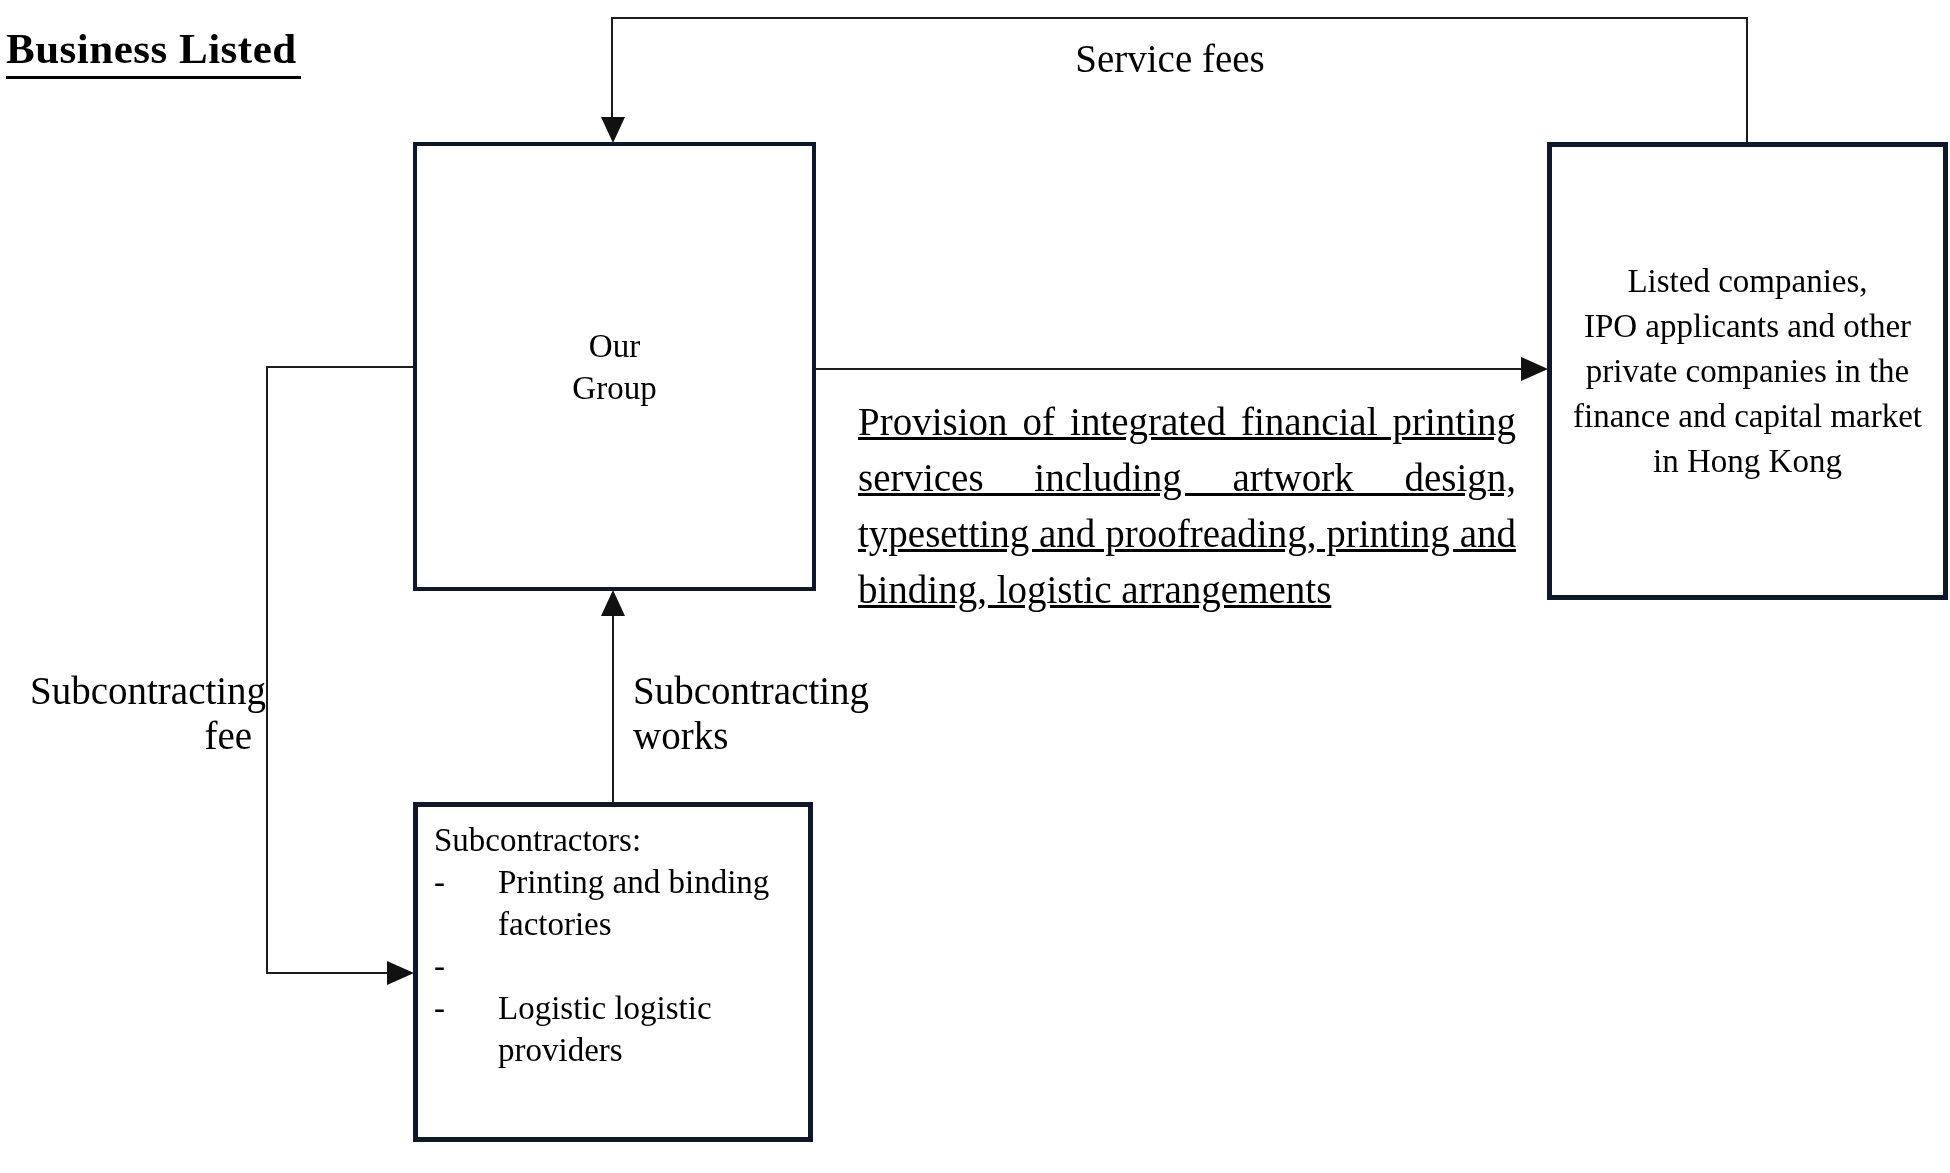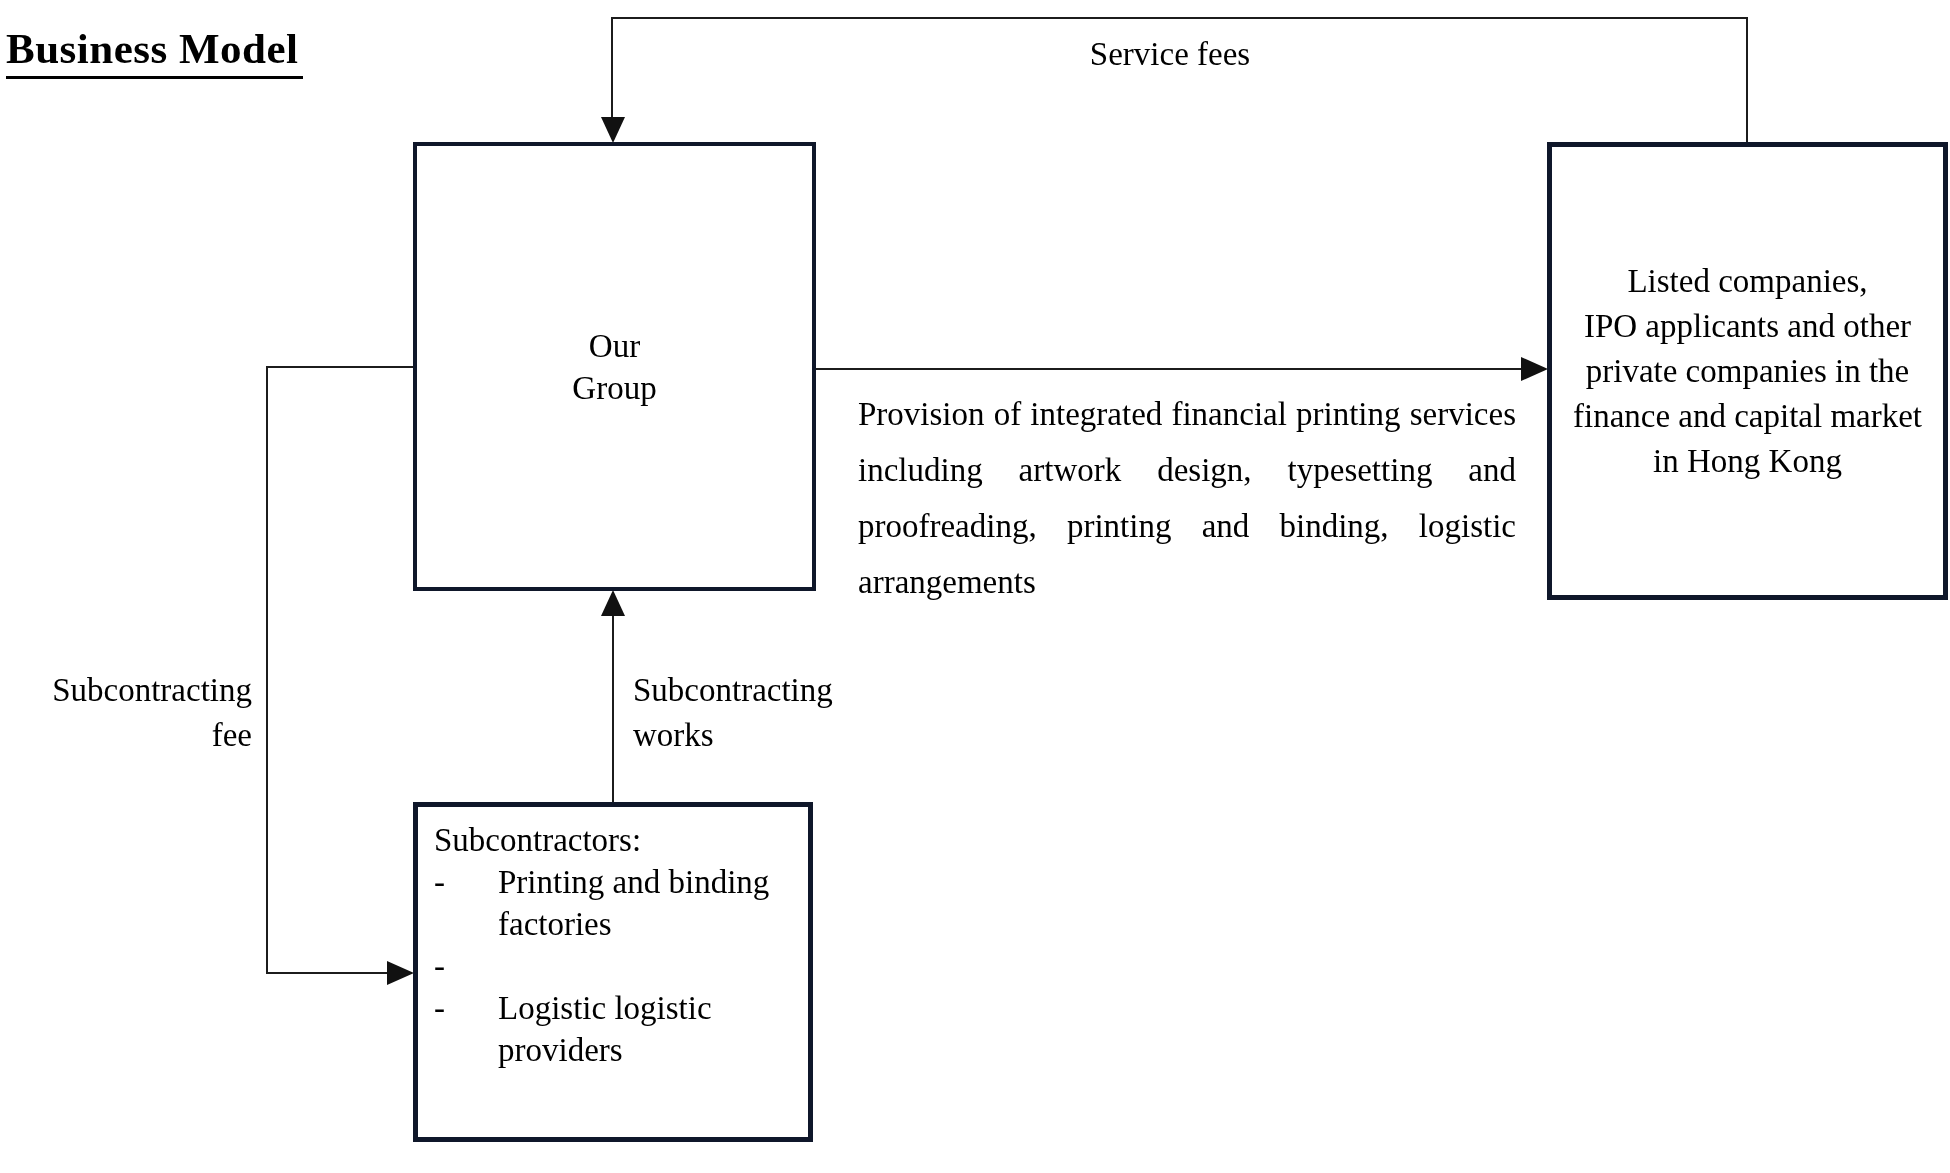--- a/index.html
+++ b/index.html
@@ -109,54 +109,55 @@
   #arrowhead-into-subcontractors {
     left: 387px; top: 961px;
     border-top: 12px solid transparent;
     border-bottom: 12px solid transparent;
     border-left: 27px solid #111111;
   }
 
   
   .edge-label {
     position: absolute;
-    font-size: 33px;
+    font-size: 39px;
     white-space: pre-line;
   }
   #service-fees-label {
     left: 1020px; top: 36px;
     width: 300px;
     text-align: center;
   }
   #provision-label {
-    left: 858px; top: 386px;
+    left: 858px; top: 394px;
     width: 658px;
     text-align: justify;
     line-height: 56px;
     white-space: normal;
+    text-decoration: underline;
   }
   #subcontracting-fee-label {
     left: 30px; top: 668px;
     width: 222px;
     text-align: right;
     line-height: 45px;
   }
   #subcontracting-works-label {
     left: 633px; top: 668px;
     width: 300px;
     text-align: left;
     line-height: 45px;
   }
 </style>
 </head>
 <body>
 
 <div id="canvas">
 
-  <div class="page-title">Business Model</div>
+  <div class="page-title">Business Listed</div>
 
   <div class="line" id="line-servicefees-top"></div>
   <div class="line" id="line-servicefees-drop-l"></div>
   <div class="line" id="line-servicefees-drop-r"></div>
   <div class="arrowhead" id="arrowhead-into-ourgroup-top"></div>
   <div class="edge-label" id="service-fees-label">Service fees</div>
 
   <div class="line" id="line-provision"></div>
   <div class="arrowhead" id="arrowhead-into-clients"></div>
   <div class="edge-label" id="provision-label">Provision of integrated financial printing services including artwork design, typesetting and proofreading, printing and binding, logistic arrangements</div>

